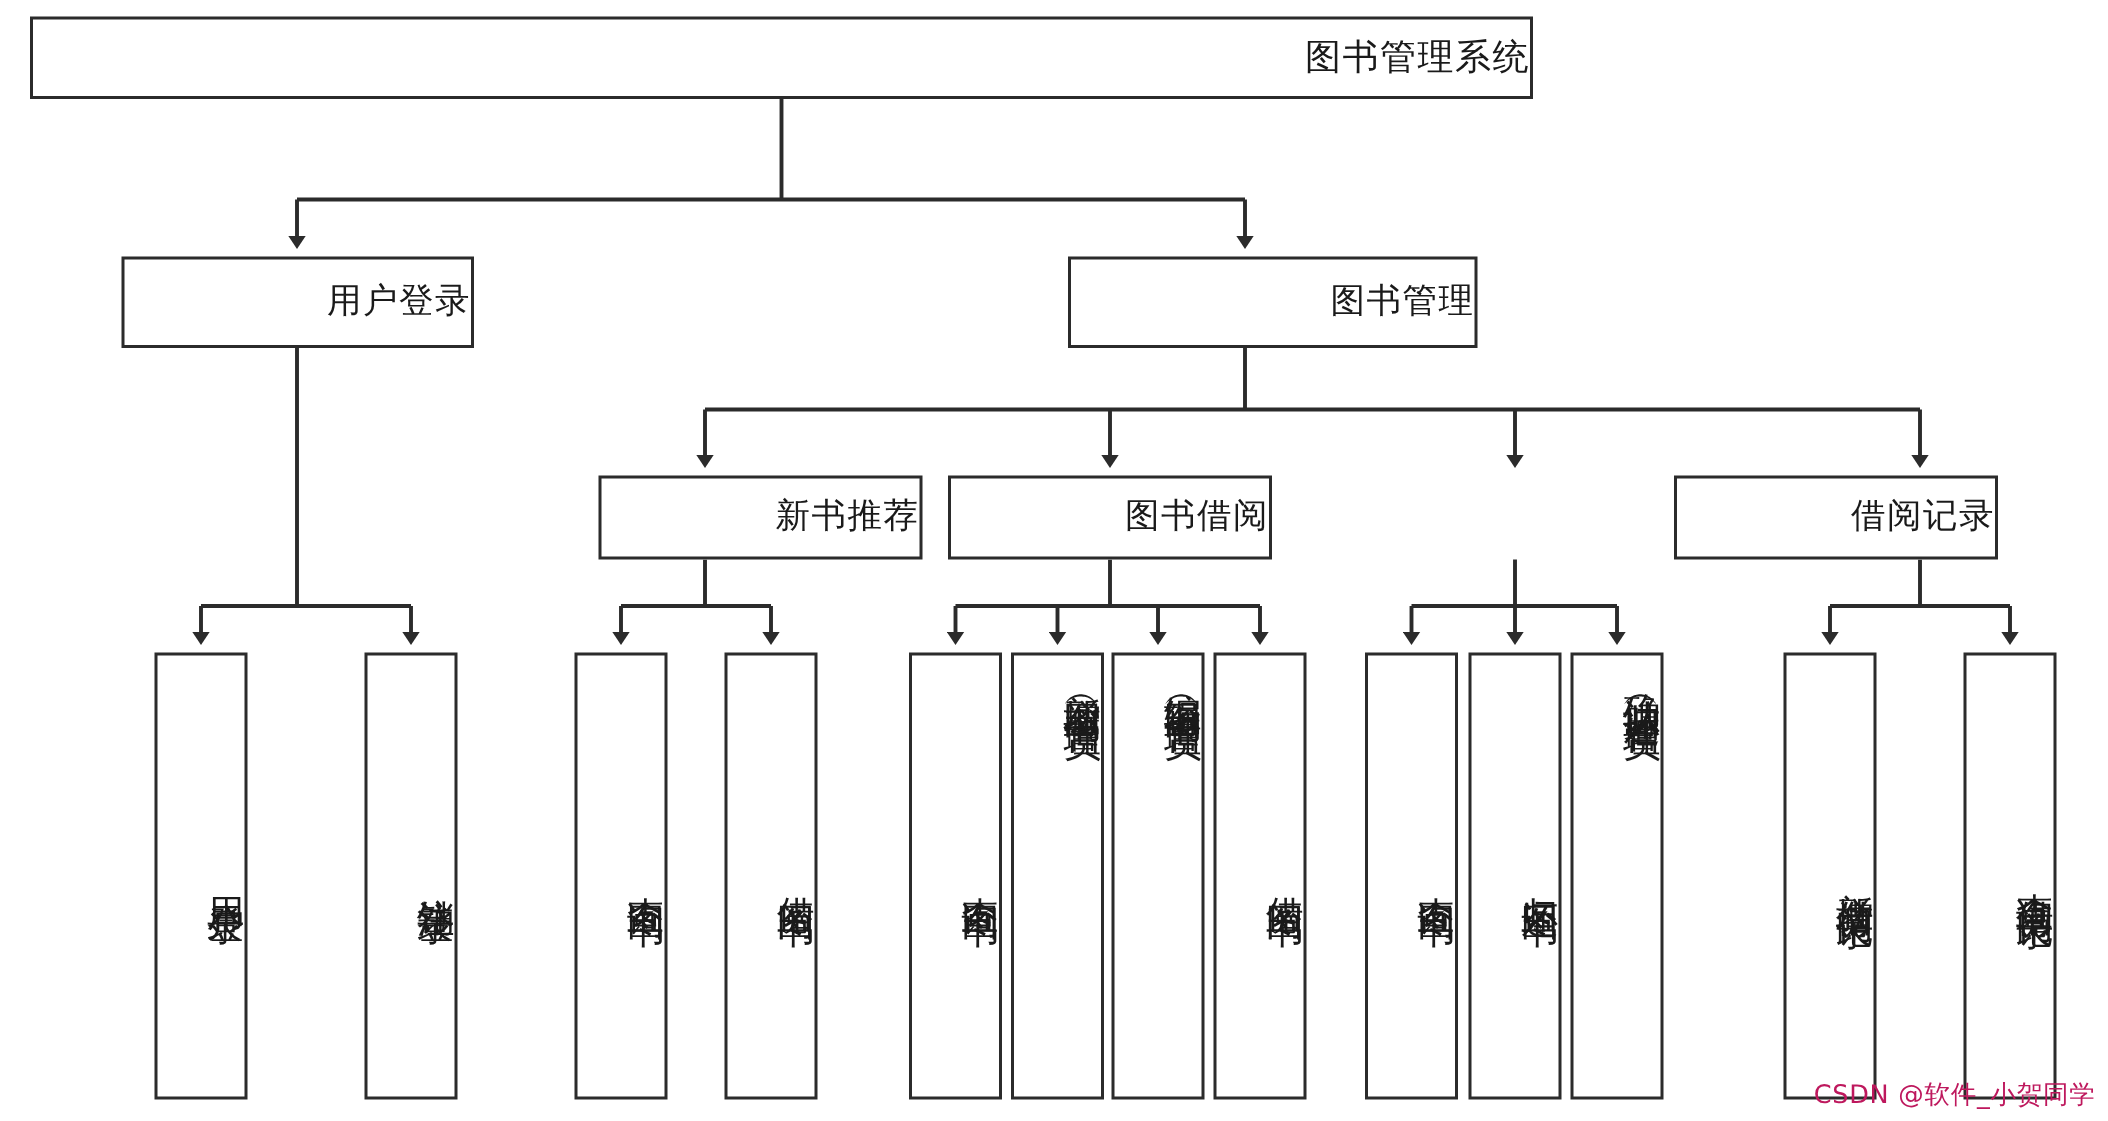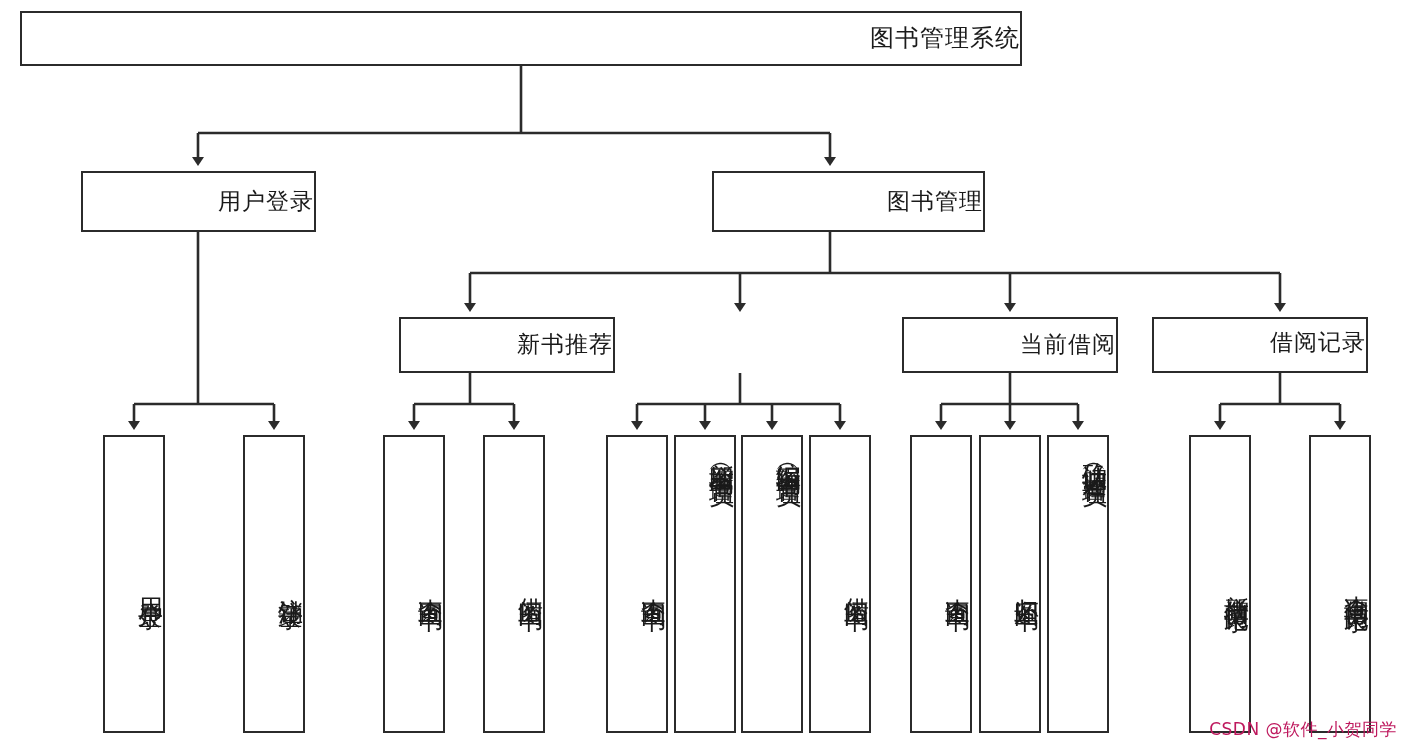--- a/index.html
+++ b/index.html
@@ -129,24 +129,24 @@
   <div class="node horiz" style="left:81px;top:171px;width:235px;height:61px;">
     <span class="lbl">用户登录</span>
   </div>
   <div class="node horiz" style="left:712px;top:171px;width:273px;height:61px;">
     <span class="lbl">图书管理</span>
   </div>
 
   <div class="node horiz" style="left:362px;top:317px;width:216px;height:56px;margin-left:37px;">
     <span class="lbl">新书推荐</span>
   </div>
-  <div class="node horiz" style="left:902px;top:317px;width:216px;height:56px;">
-    <span class="lbl">当前借阅</span>
+  <div class="node horiz" style="left:632px;top:317px;width:216px;height:56px;">
+    <span class="lbl">图书借阅</span>
   </div>
-  <div class="node horiz" style="left:1152px;top:317px;width:216px;height:56px;font-family:Liberation Mono, monospace;">
+  <div class="node horiz" style="left:1116px;top:317px;width:216px;height:56px;">
     <span class="lbl">借阅记录</span>
   </div>
 
   <div class="node vert mid" style="left:103px;top:435px;width:62px;height:298px;">
     <span class="lbl">用户登录</span>
   </div>
   <div class="node vert mid" style="left:243px;top:435px;width:62px;height:298px;">
     <span class="lbl">注销登录</span>
   </div>
 

